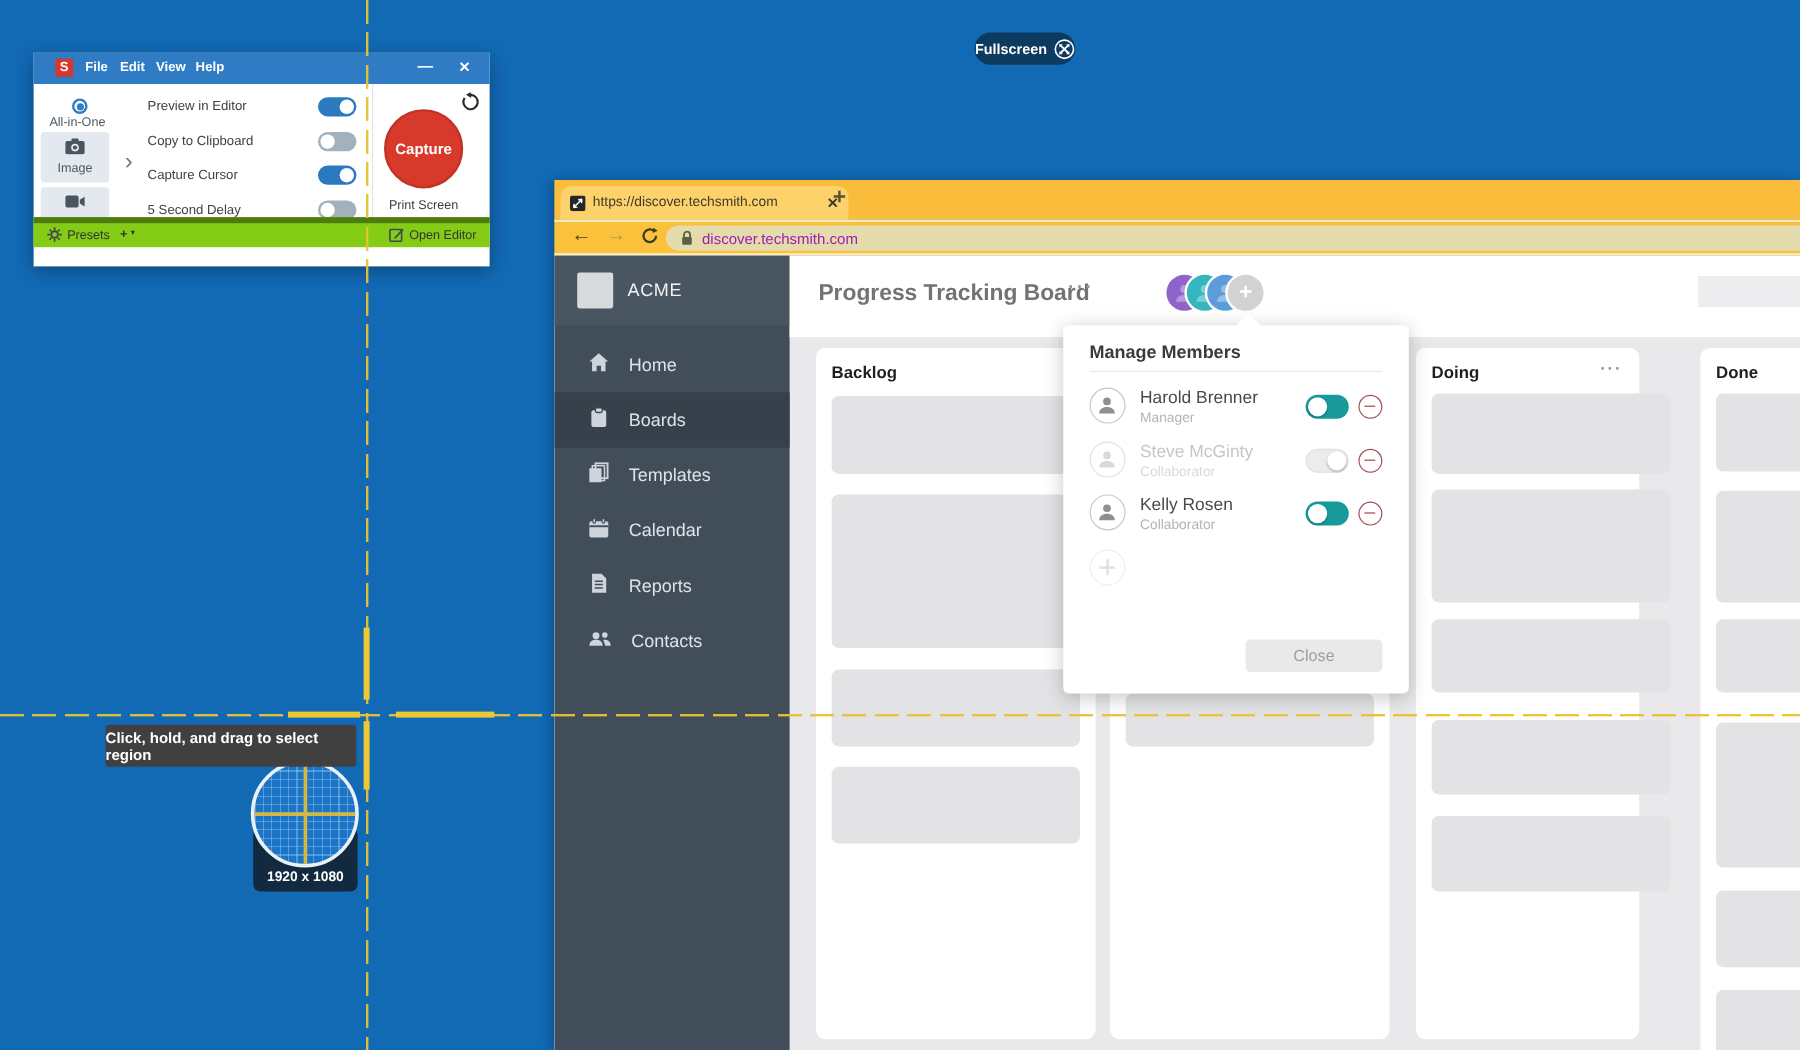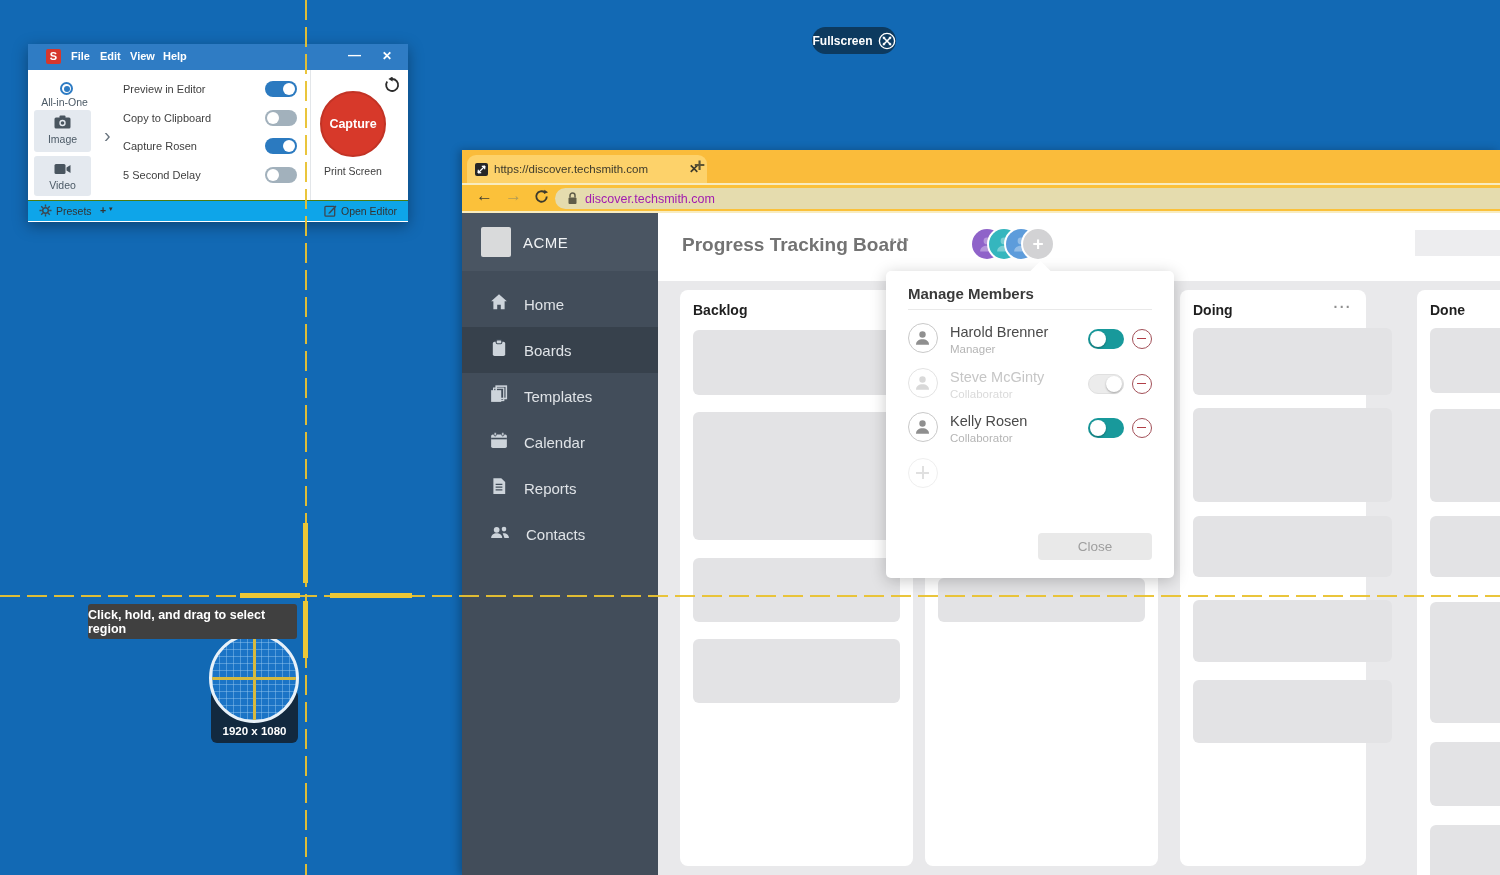--- a/index.html
+++ b/index.html
@@ -97,21 +97,21 @@
   .sg-opt-label{position:absolute;left:95px;font-size:11px;color:#3f3f3f;}
   .sg-toggle{position:absolute;left:237px;width:32px;height:16px;border-radius:9px;}
   .sg-toggle .knob{position:absolute;top:2px;width:12px;height:12px;border-radius:50%;background:#fff;}
   .sg-toggle.on{background:#2b7ac0;}.sg-toggle.on .knob{right:2px;}
   .sg-toggle.off{background:#a2b1bc;}.sg-toggle.off .knob{left:2px;}
   .sg-divider{position:absolute;left:282px;top:26px;bottom:20px;width:1px;background:#e3e6e9;}
   .capture-btn{position:absolute;left:292px;top:47px;width:66px;height:66px;border-radius:50%;background:#d7392a;
     border:2px solid #c23325;box-sizing:border-box;color:#fff;font-size:12.5px;font-weight:bold;
     display:flex;align-items:center;justify-content:center;}
   .sg-hotkey{position:absolute;left:292px;top:121px;width:66px;text-align:center;font-size:10.5px;color:#3e3e3e;}
-  .sg-footer{position:absolute;left:0;right:0;bottom:1px;height:20px;background:#0ea5e9;border-top:1px solid #4d7c0f;}
+  .sg-footer{position:absolute;left:0;right:0;bottom:16px;height:20px;background:#84cc16;border-top:5px solid #4d7c0f;}
   .sg-footer span{font-size:10.5px;color:#333;}
 
   
   .xline{z-index:50;pointer-events:none;}
   #vline{left:305px;top:0;width:2px;height:875px;
     background:repeating-linear-gradient(to bottom,rgba(233,194,49,.95) 0 20px,rgba(233,194,49,0) 20px 27px);}
   #hline{left:0;top:595px;width:1500px;height:2px;
     background:repeating-linear-gradient(to right,rgba(233,194,49,.95) 0 20px,rgba(233,194,49,0) 20px 27px);}
   .xthick{background:#ecc736;}
 
@@ -398,21 +398,21 @@
     <span style="position:absolute;left:76px;top:80px;font-size:20px;color:#6b7680;">›</span>
 
     <span class="sg-opt-label" style="top:39px;">Preview in Editor</span>
     <div class="sg-toggle on" style="top:37px;">
         <div class="knob"></div>
       </div>
     <span class="sg-opt-label" style="top:68px;">Copy to Clipboard</span>
     <div class="sg-toggle off" style="top:66px;">
         <div class="knob"></div>
       </div>
-    <span class="sg-opt-label" style="top:96px;">Capture Rosen</span>
+    <span class="sg-opt-label" style="top:96px;">Capture Cursor</span>
     <div class="sg-toggle on" style="top:94px;">
         <div class="knob"></div>
       </div>
     <span class="sg-opt-label" style="top:125px;">5 Second Delay</span>
     <div class="sg-toggle off" style="top:123px;">
         <div class="knob"></div>
       </div>
 
     <div class="sg-divider"></div>
 

